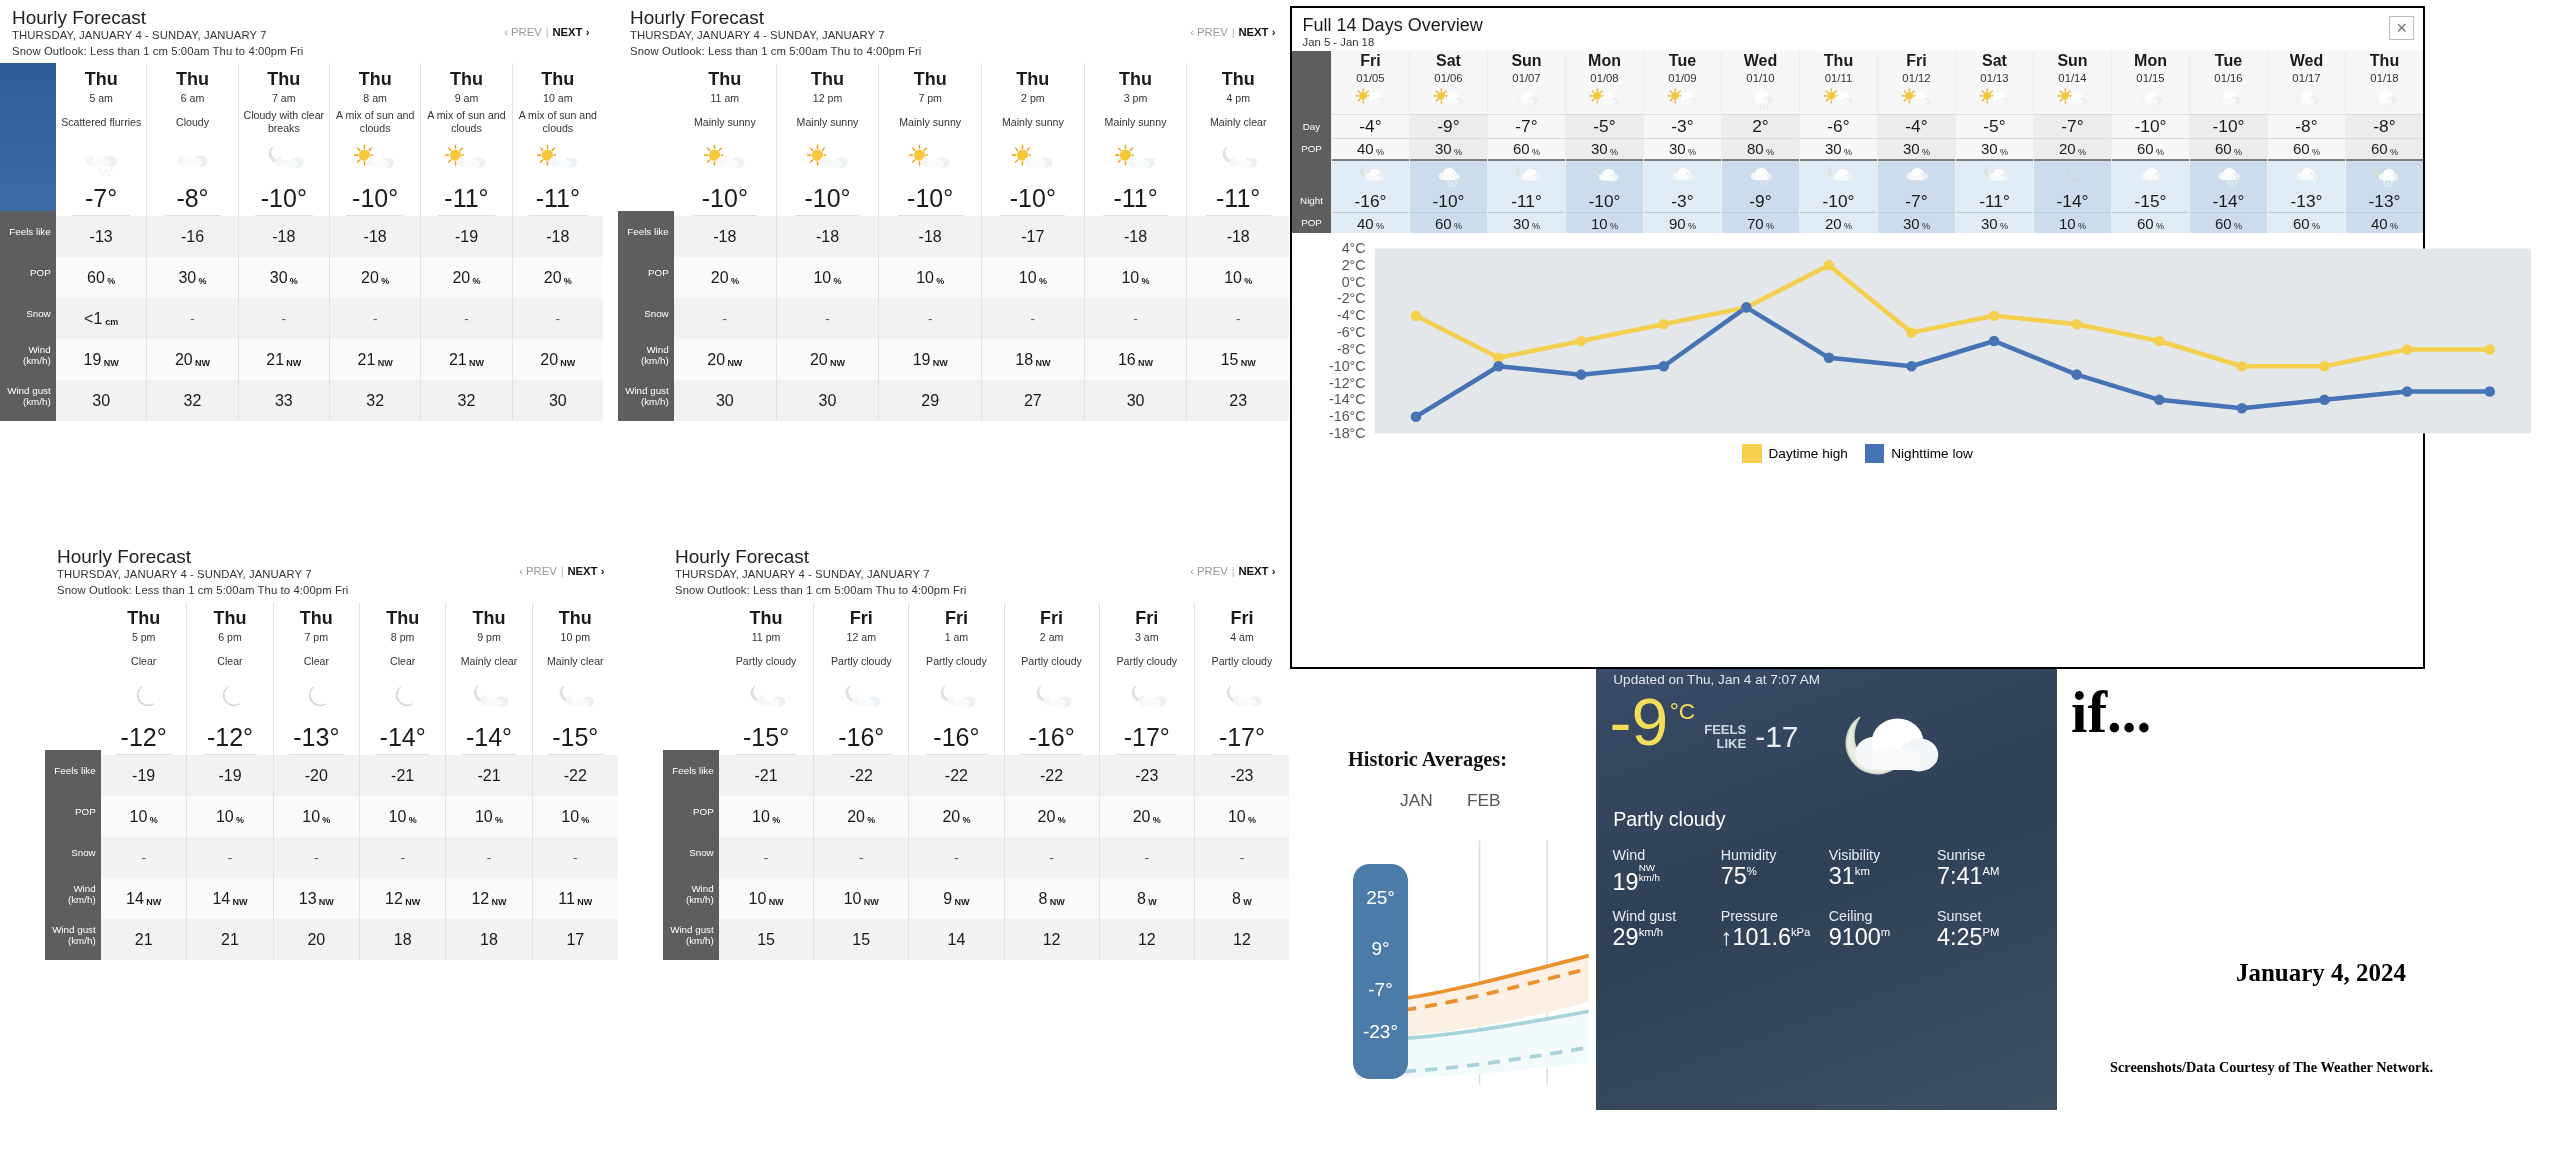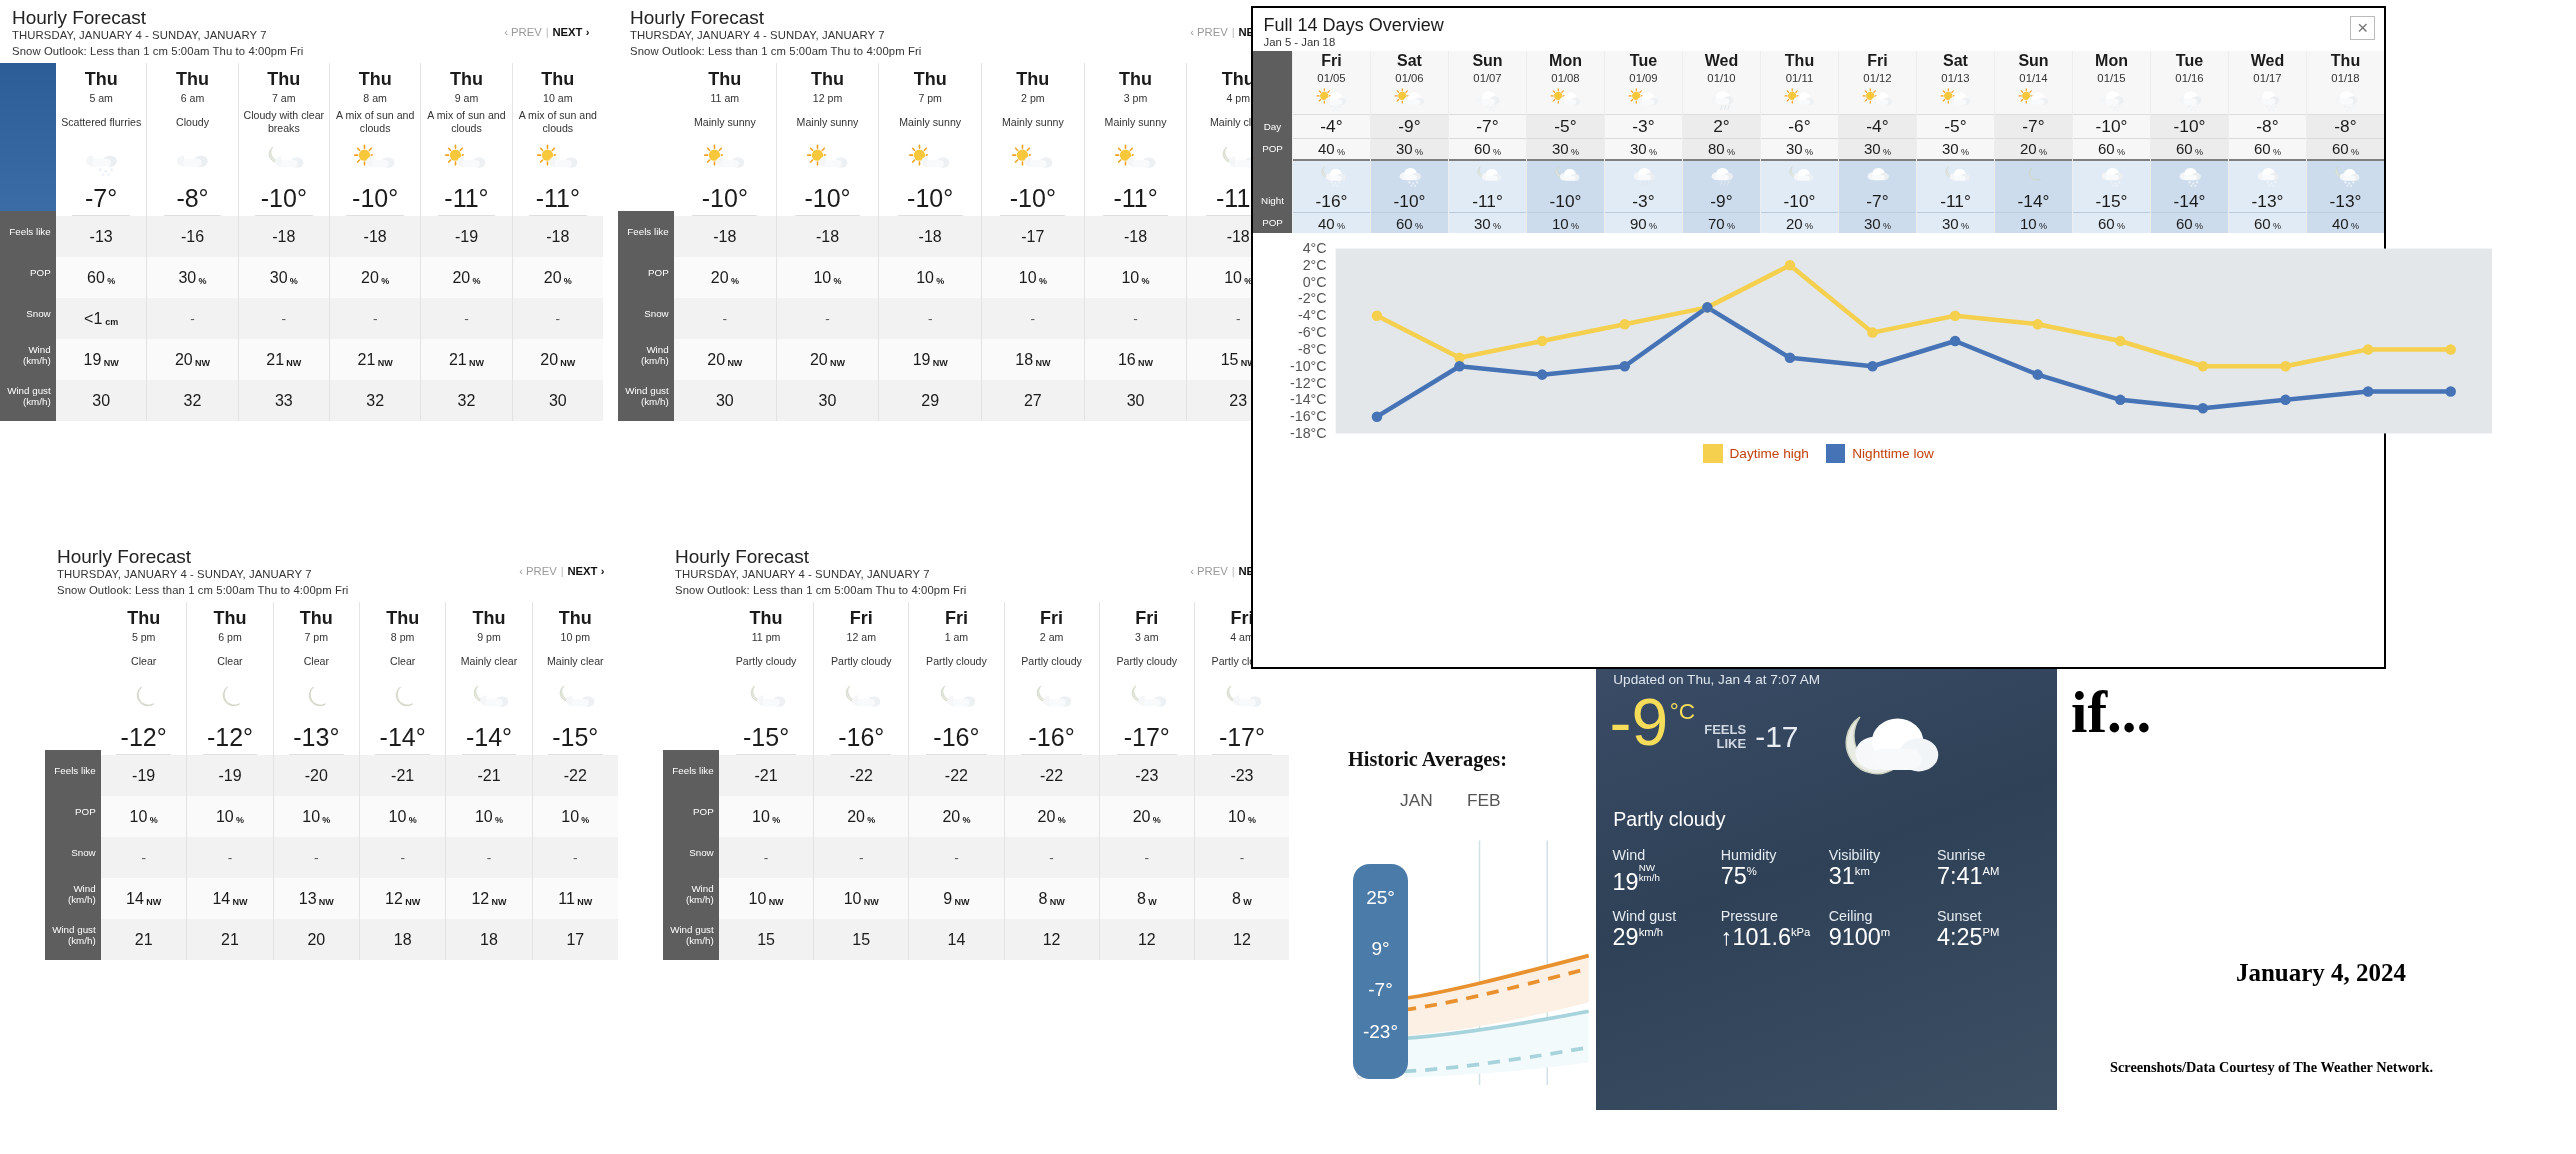--- a/index.html
+++ b/index.html
@@ -56,21 +56,21 @@
   .o-date{height:15px;font-size:11.3px;color:#333;background:#f7f7f7;}
   .o-icon{height:29px;background:#f7f7f7;}
   .o-temp{height:22.6px;font-size:17.3px;color:#1b1b1b;}
   .o-pop{height:19.6px;font-size:15px;color:#1b1b1b;}
   .o-pop .u{font-size:9px;padding-left:2.3px;position:relative;top:3px;}
   .d-row{background:#f7f7f7;border-top:0.8px solid #ddd;}
   .n-row{background:#e1ebf5;}
   .o-daydiv{height:2.3px;background:#7f7f7f;}
   
   .ov-chart{position:relative;background:#fff;padding:4.5px 0 0 0;}
-  .ov-legend{display:flex;align-items:center;justify-content:center;gap:17px;font-size:13.6px;color:#c2410c;padding-top:3px;}
+  .ov-legend{display:flex;align-items:center;justify-content:center;gap:17px;font-size:13.6px;color:#000000;padding-top:3px;}
   .lg-sw{width:19.6px;height:19.6px;display:inline-block;margin-right:6.8px;}
   .lg-item{display:flex;align-items:center;}
   
   .cc-card{position:absolute;background:linear-gradient(160deg,#3a4c66 0%,#2f4156 45%,#3d4f63 100%);
            color:#fff;overflow:hidden;}
   .cc-city{font-size:30px;font-weight:400;letter-spacing:-0.3px;padding:10.6px 0 0 16.6px;}
   .cc-upd{font-size:13.6px;color:#dfe6ee;padding:3px 0 0 17.3px;}
   .cc-main{display:flex;align-items:flex-start;padding:6px 0 0 13.6px;}
   .cc-temp{font-size:66px;line-height:.9;color:#f5dd5a;font-weight:400;}
   .cc-unit{font-size:22.6px;color:#f5dd5a;position:relative;top:6px;left:1.5px;}
@@ -775,21 +775,21 @@
       <div class="cell c-val r-zebra-a" style="height:41px">
             <span style="font-size:13.6px;color:#555">-</span>
           </div>
       <div class="cell c-val r-zebra-b" style="height:41px">8<span class="u">W</span></div>
       <div class="cell c-val r-zebra-a" style="height:41px">12</div>
     </div>
       </div>
     </div>
   </div>
 
-<div class="ov-panel" style="left:1251px;top:6px;width:1135px;height:663px;">
+<div class="ov-panel" style="left:1290px;top:6px;width:1135px;height:663px;">
   <div class="ov-head">
     <div class="ov-title">Full 14 Days Overview</div>
     <div class="ov-sub">Jan 5 - Jan 18</div>
     <div class="ov-close">✕</div>
   </div>
   <div class="ov-grid">
     <div class="ov-labels">
       <div class="ol" style="height:63px;background:#5e5e5e;"></div>
       <div class="ol" style="height:25px;">Day</div>
       <div class="ol" style="height:19.6px;">POP</div>

